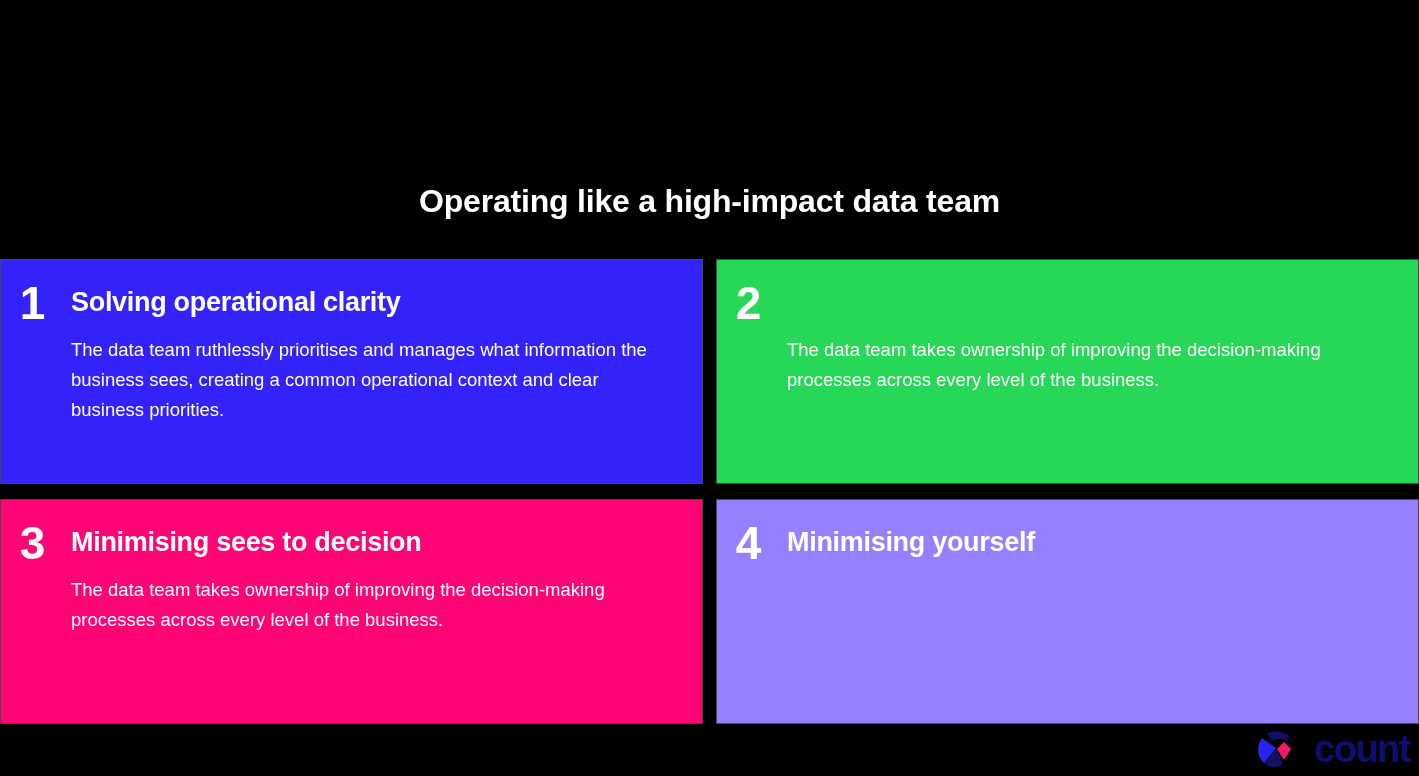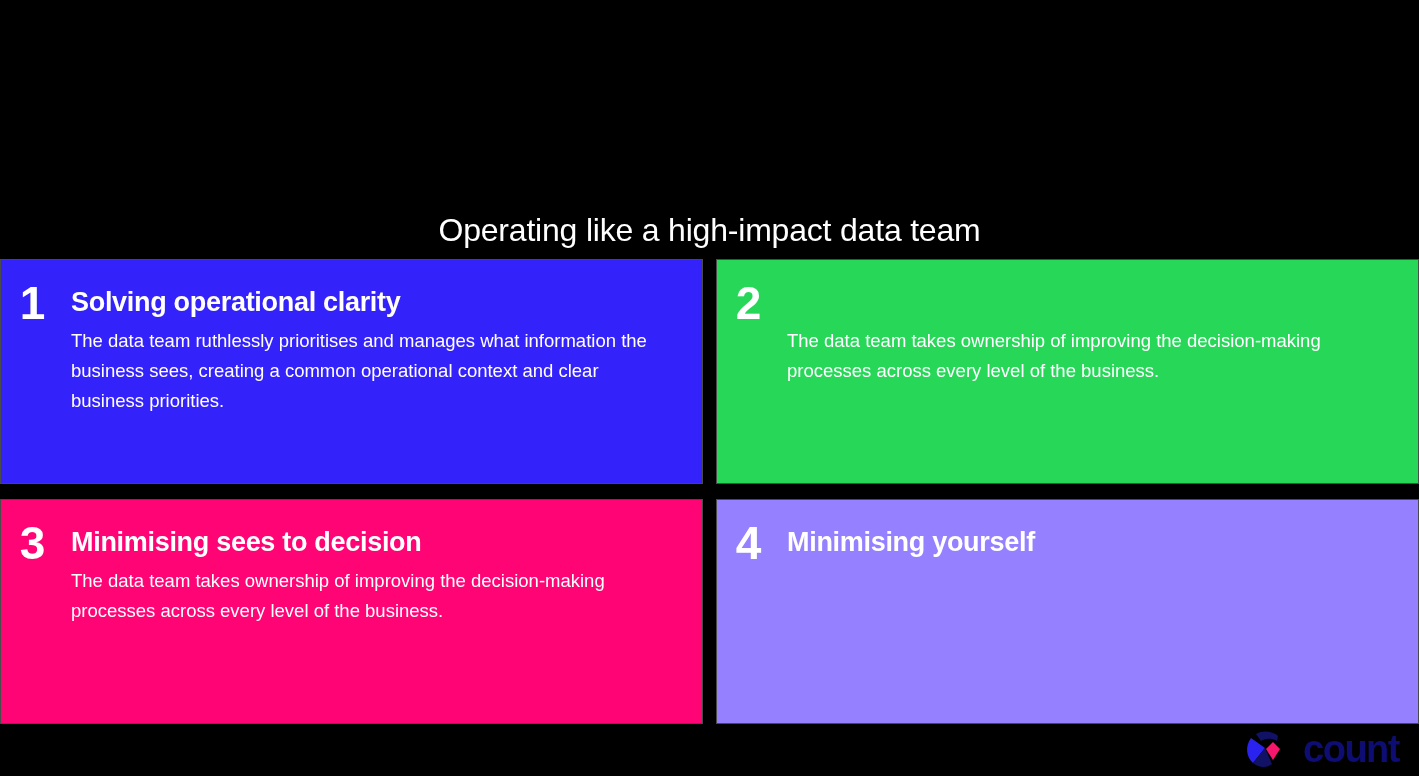--- a/index.html
+++ b/index.html
@@ -15,27 +15,27 @@
   #slide {
     position: relative;
     width: 1419px;
     height: 776px;
     background: #000000;
   }
 
   
   #slide-title {
     position: absolute;
-    top: 209px;
+    top: 180px;
     left: 0;
     width: 1419px;
     text-align: center;
     color: #ffffff;
     font-size: 32px;
-    font-weight: normal;
+    font-weight: bold;
     letter-spacing: -0.2px;
     line-height: 42px;
   }
 
   
   #card-grid {
     position: absolute;
     top: 259px;
     left: 0;
     width: 1419px;
@@ -80,31 +80,32 @@
     font-weight: bold;
     line-height: 40px;
     letter-spacing: -0.3px;
     padding-top: 2px;
   }
 
   .card-body {
     color: #ffffff;
     font-size: 18.5px;
     line-height: 30px;
+    margin-top: 9px;
     margin-left: 60px;
     max-width: 600px;
   }
 
   .card-2 .card-body,
   .card-4 .card-body { max-width: 570px; }
 
   
   #logo {
     position: absolute;
-    right: 20px;
+    right: 9px;
     bottom: 6px;
     height: 42px;
     display: flex;
     align-items: center;
     gap: 16px;
   }
 
   #logo-mark {
     width: 42px;
     height: 40px;

